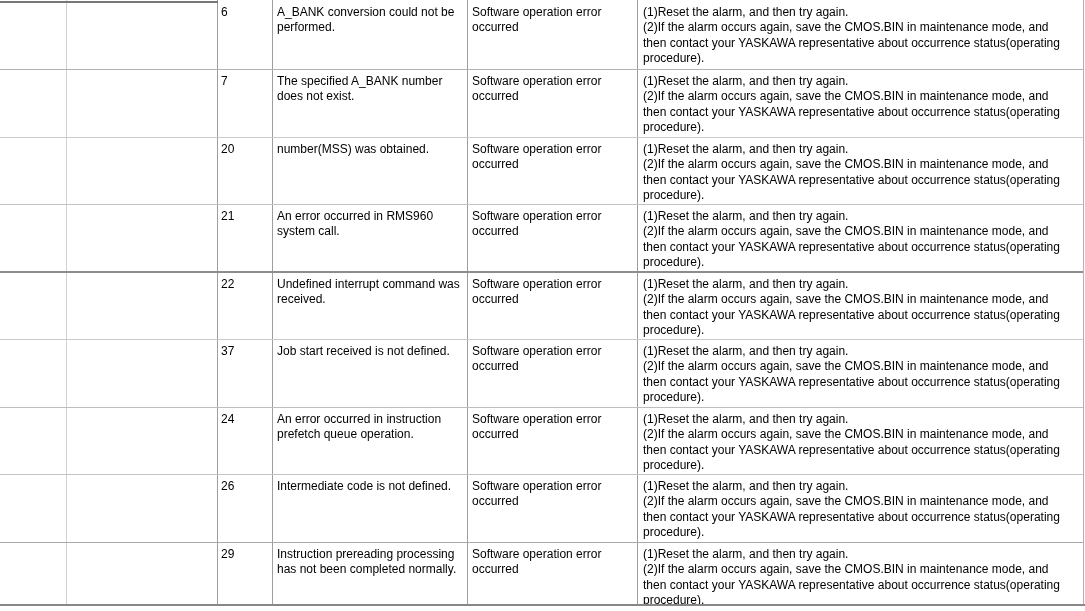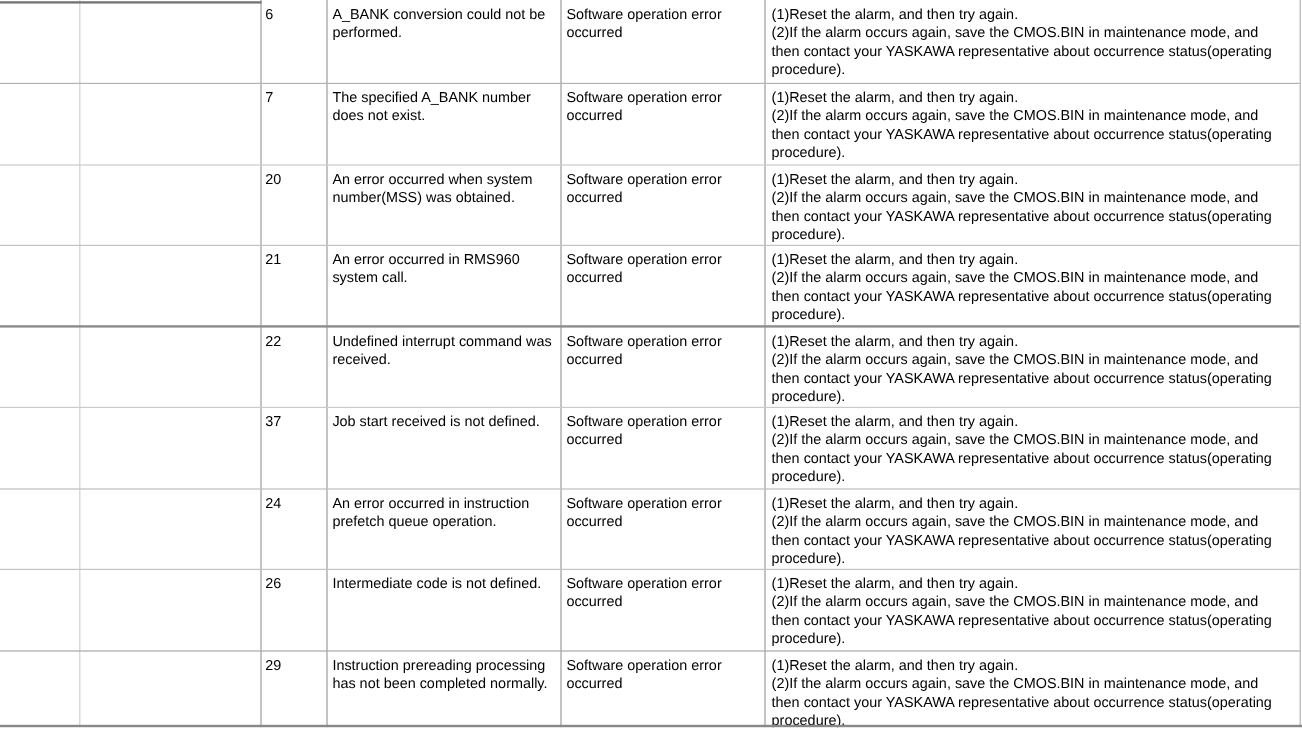--- a/index.html
+++ b/index.html
@@ -77,21 +77,20 @@
     <div class="cell remedy">
         <div>(1)Reset the alarm, and then try again.</div>
         <div>(2)If the alarm occurs again, save the CMOS.BIN in maintenance mode, and</div>
         <div>then contact your YASKAWA representative about occurrence status(operating</div>
         <div>procedure).</div>
       </div>
   </div>
   <div class="row r2">
     <div class="cell code">20</div>
     <div class="cell meaning">
-        <div>An error occurred when system</div>
         <div>number(MSS) was obtained.</div>
       </div>
     <div class="cell cause">
         <div>Software operation error</div>
         <div>occurred</div>
       </div>
     <div class="cell remedy">
         <div>(1)Reset the alarm, and then try again.</div>
         <div>(2)If the alarm occurs again, save the CMOS.BIN in maintenance mode, and</div>
         <div>then contact your YASKAWA representative about occurrence status(operating</div>

